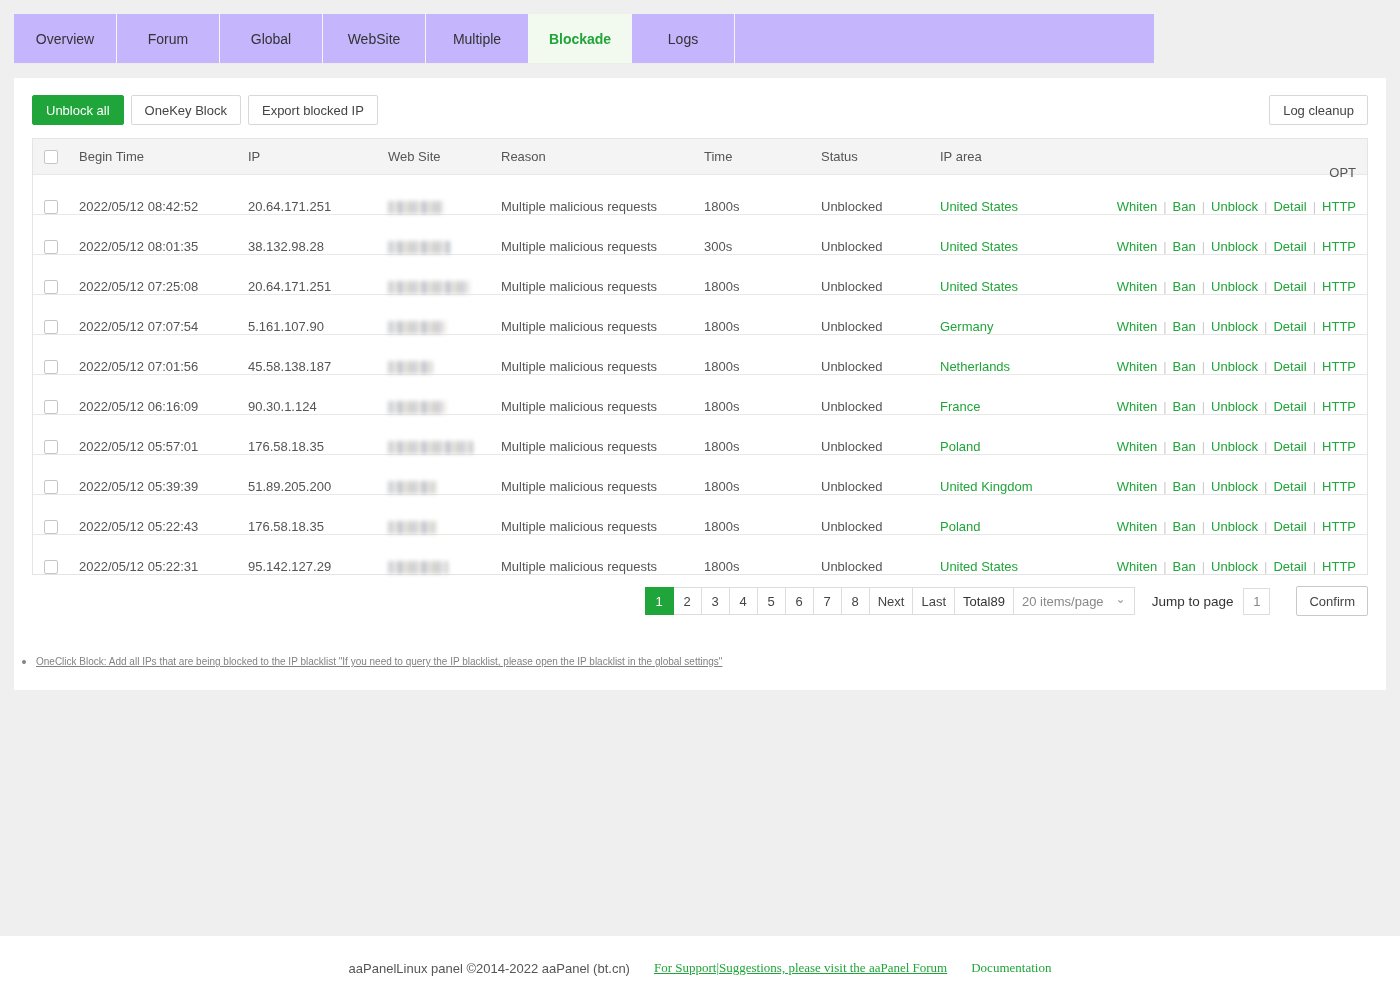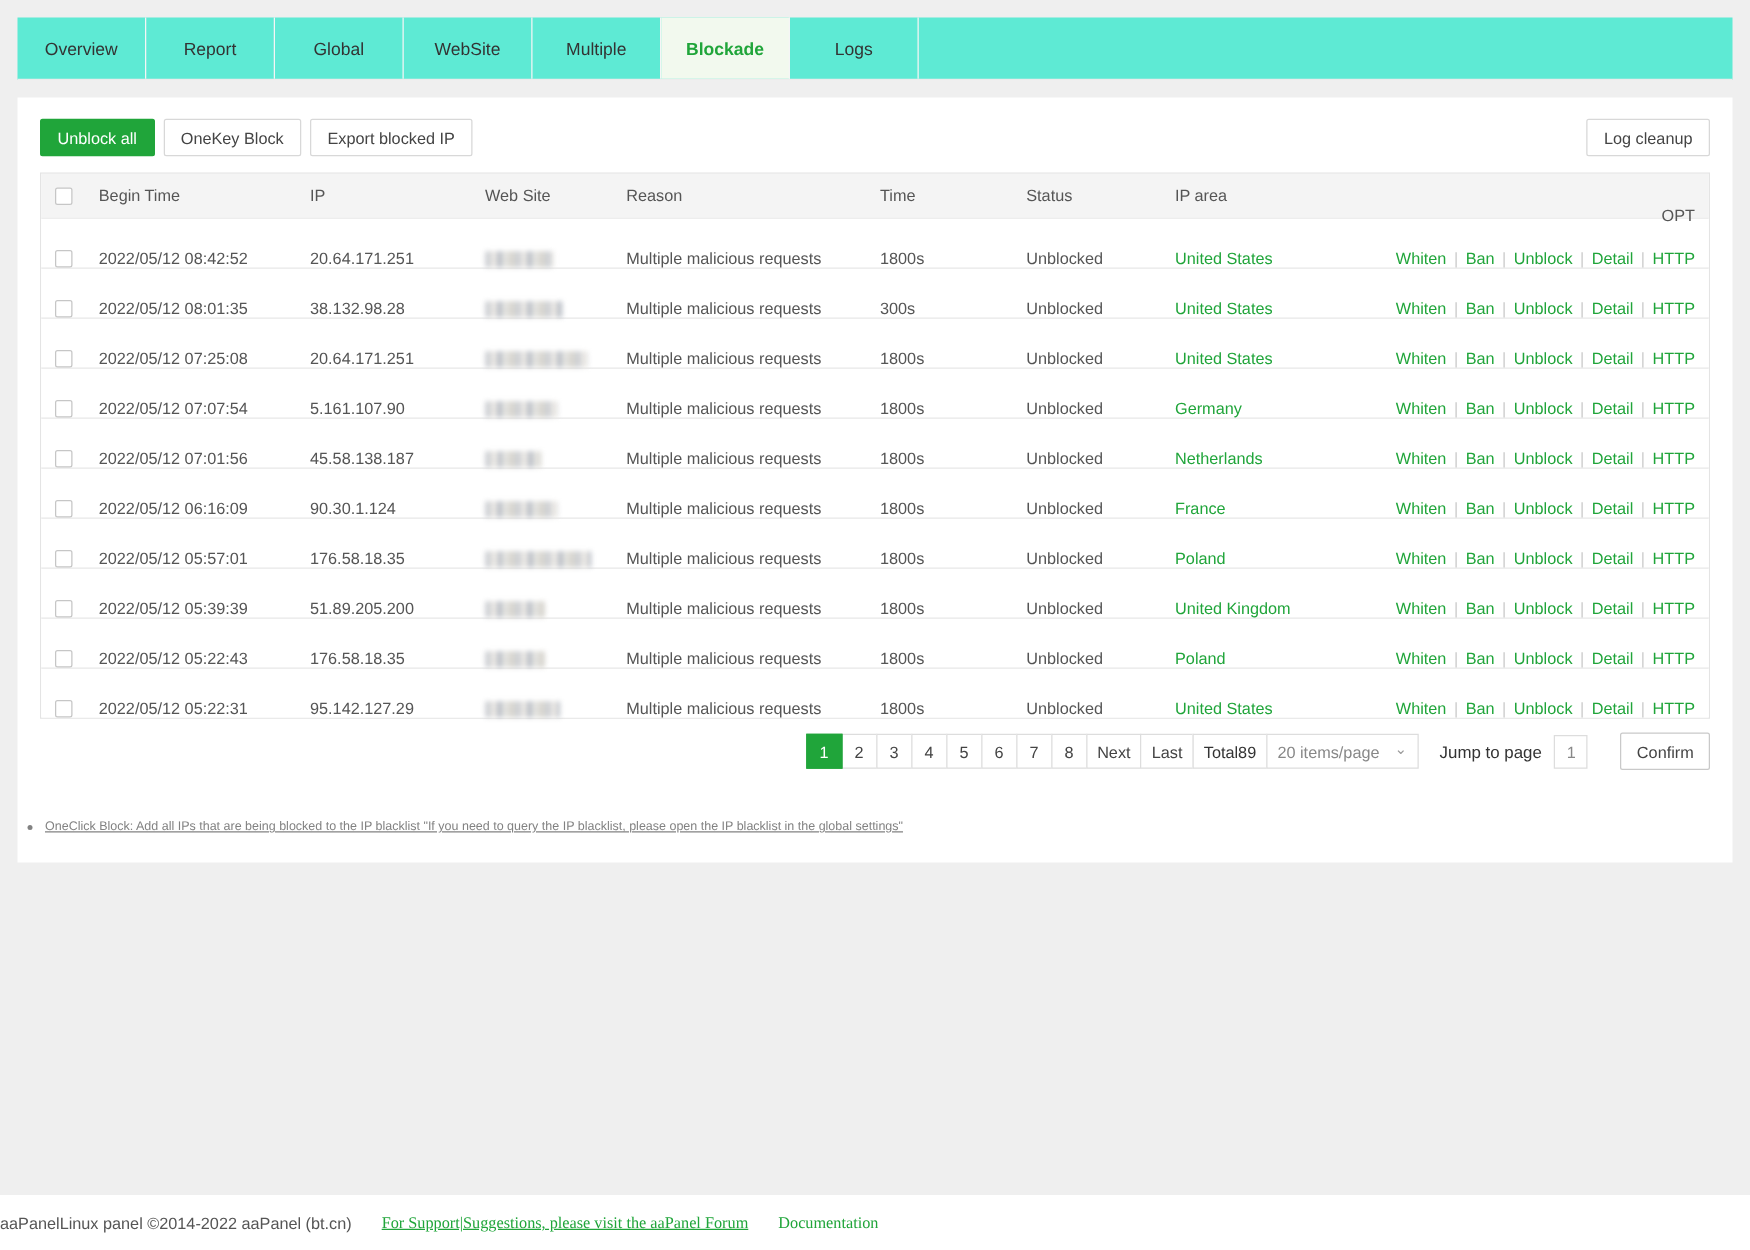--- a/index.html
+++ b/index.html
@@ -6,22 +6,22 @@
   html,body { width:1400px; height:1000px; }
   body {
     background:#efefef;
     font-family:"Liberation Sans", sans-serif;
     position:relative;
     overflow:hidden;
     color:#444;
   }
   
   .tabbar {
-    position:absolute; left:14px; top:14px; width:1372px; height:50px;
-    background:#5eead4; display:flex; border-bottom:1px solid #ececec;
+    position:absolute; left:14px; top:14px; width:1140px; height:50px;
+    background:#c4b5fd; display:flex; border-bottom:1px solid #ececec;
   }
   .tab {
     width:103px; height:100%; display:flex; align-items:center; justify-content:center;
     font-size:14px; color:#333; cursor:pointer; border-right:1px solid #f5f5f5;
   }
   .tab.active { background:#f2f9ee; color:#20a53a; font-weight:bold; }
   
   .panel {
     position:absolute; left:14px; top:78px; width:1372px; height:612px;
     background:#fff;
@@ -95,35 +95,35 @@
   .note {
     margin:37px 18px 0 22px; font-size:10px; color:#828282;
     position:relative; line-height:18px;text-decoration:underline;
   }
   .note::before {
     content:""; position:absolute; left:-14px; top:7px;
     width:4px; height:4px; border-radius:50%; background:#828282;
   }
   
   .footer {
-    position:absolute; left:0; bottom:0; width:1400px; height:44px;
-    background:#fff; display:flex; align-items:center; 
+    position:absolute; left:0; bottom:0; width:1400px; height:64px;
+    background:#fff; display:flex; align-items:center; justify-content:center;
     gap:24px; font-size:13px;
   }
   .footer .copyright { color:#555; }
   .footer a { color:#20a53a; cursor:pointer;font-family:Liberation Serif, serif; }
   .footer .forum { text-decoration:underline; }
   .footer .docs { text-decoration:none; }
 </style>
 </head>
 <body>
 
 <div class="tabbar" id="tab-bar">
     <div class="tab">Overview</div>
-    <div class="tab">Report</div>
+    <div class="tab">Forum</div>
     <div class="tab">Global</div>
     <div class="tab">WebSite</div>
     <div class="tab">Multiple</div>
     <div class="tab active">Blockade</div>
     <div class="tab">Logs</div>
   </div>
 
 <div class="panel">
 
   <div class="toolbar">

